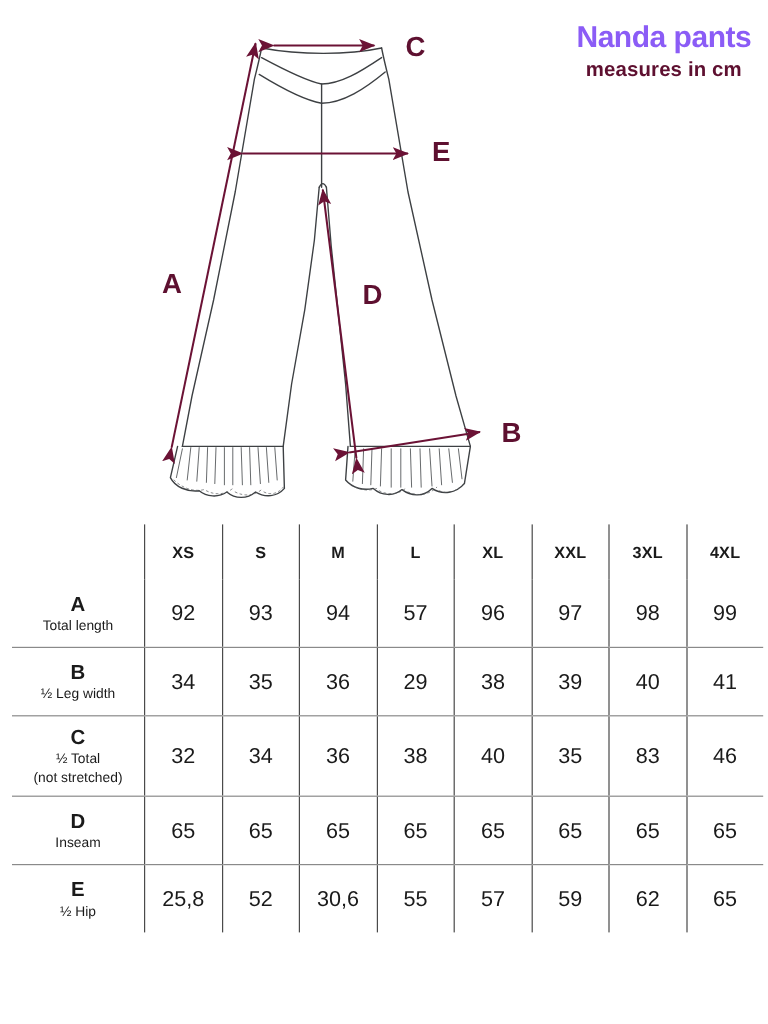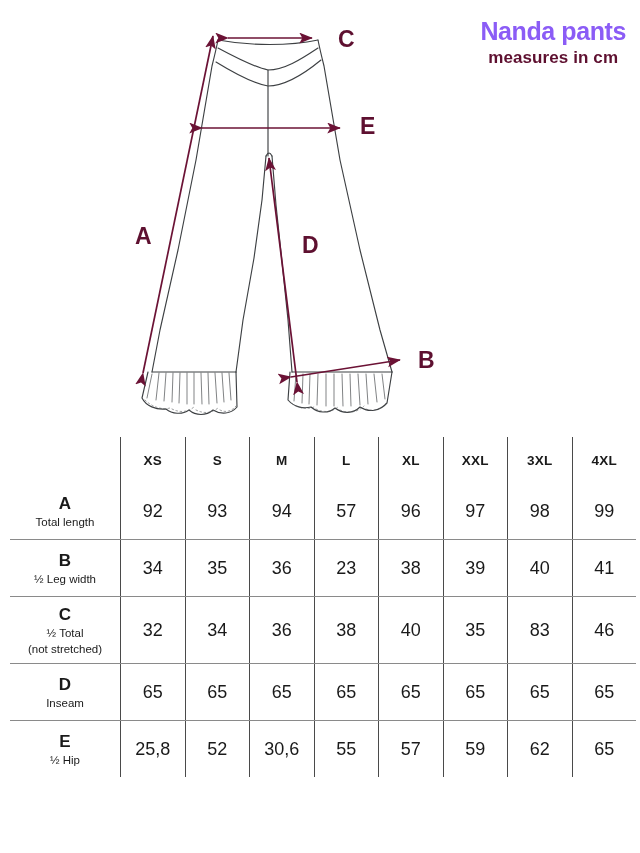--- a/index.html
+++ b/index.html
@@ -288,21 +288,21 @@
     </tr>
 
     <tr>
       <td class="row-label">
         <span class="row-letter">B</span>
         <span class="row-desc">½ Leg width</span>
       </td>
       <td class="data-cell">34</td>
       <td class="data-cell">35</td>
       <td class="data-cell">36</td>
-      <td class="data-cell">23</td>
+      <td class="data-cell">29</td>
       <td class="data-cell">38</td>
       <td class="data-cell">39</td>
       <td class="data-cell">40</td>
       <td class="data-cell">41</td>
     </tr>
 
     <tr class="row-c">
       <td class="row-label">
         <span class="row-letter">C</span>
         <span class="row-desc">½ Total</span>

